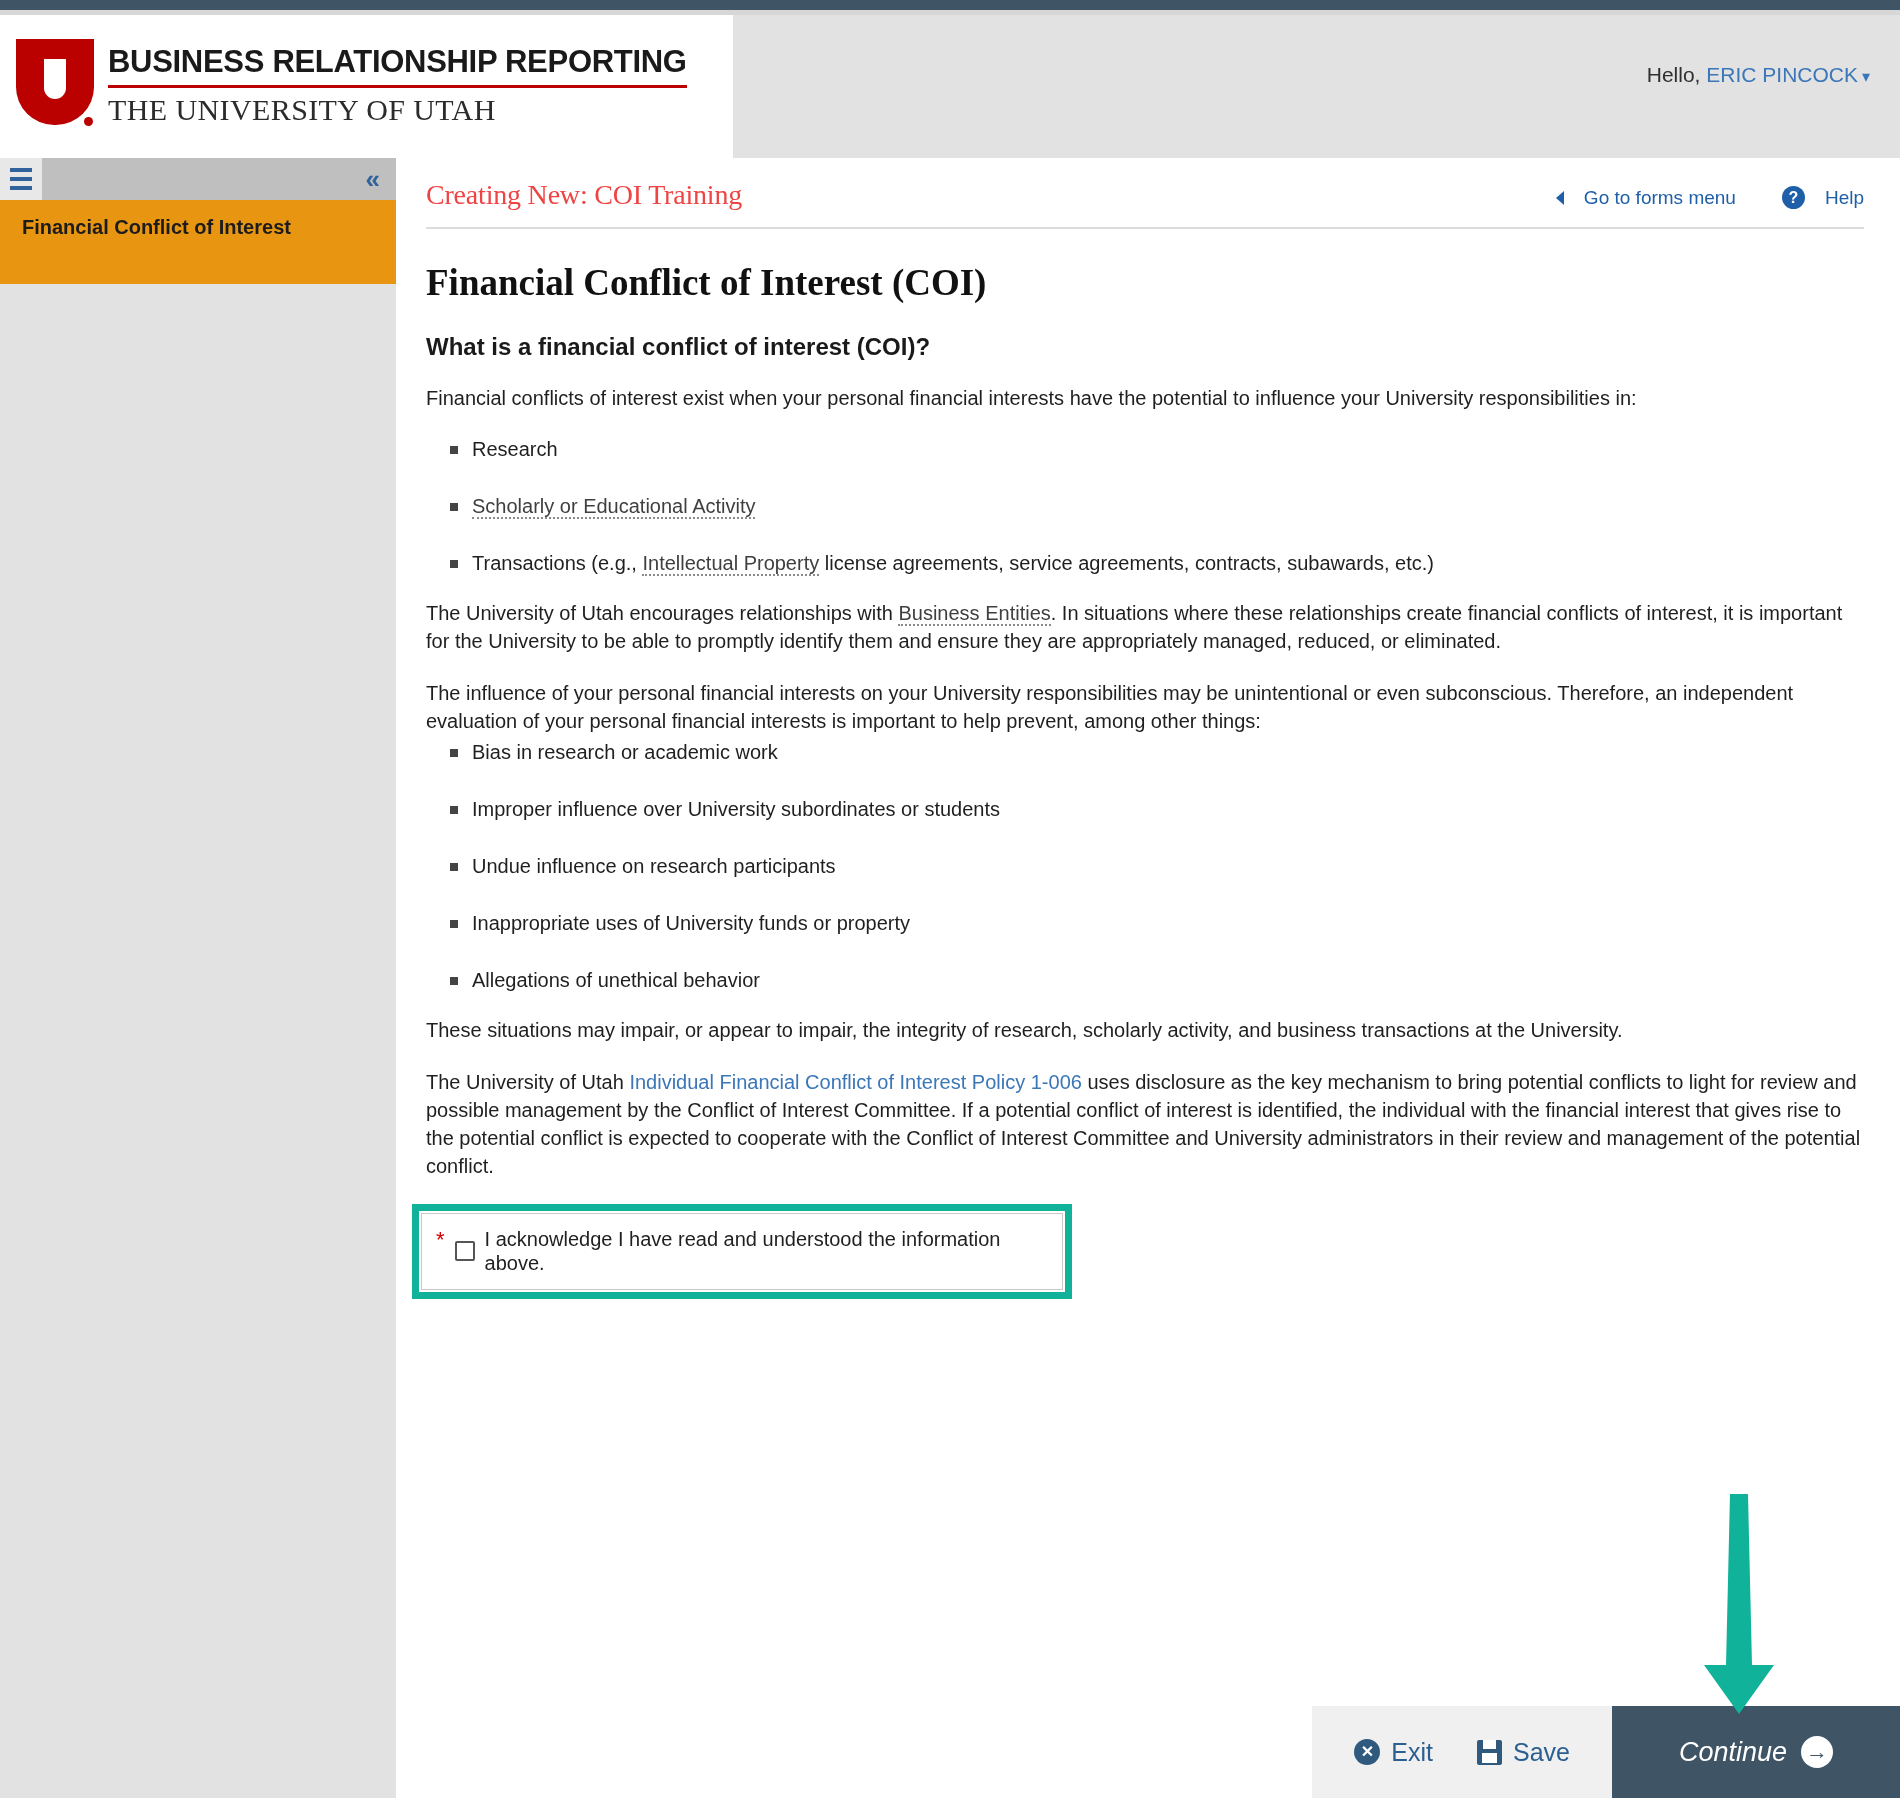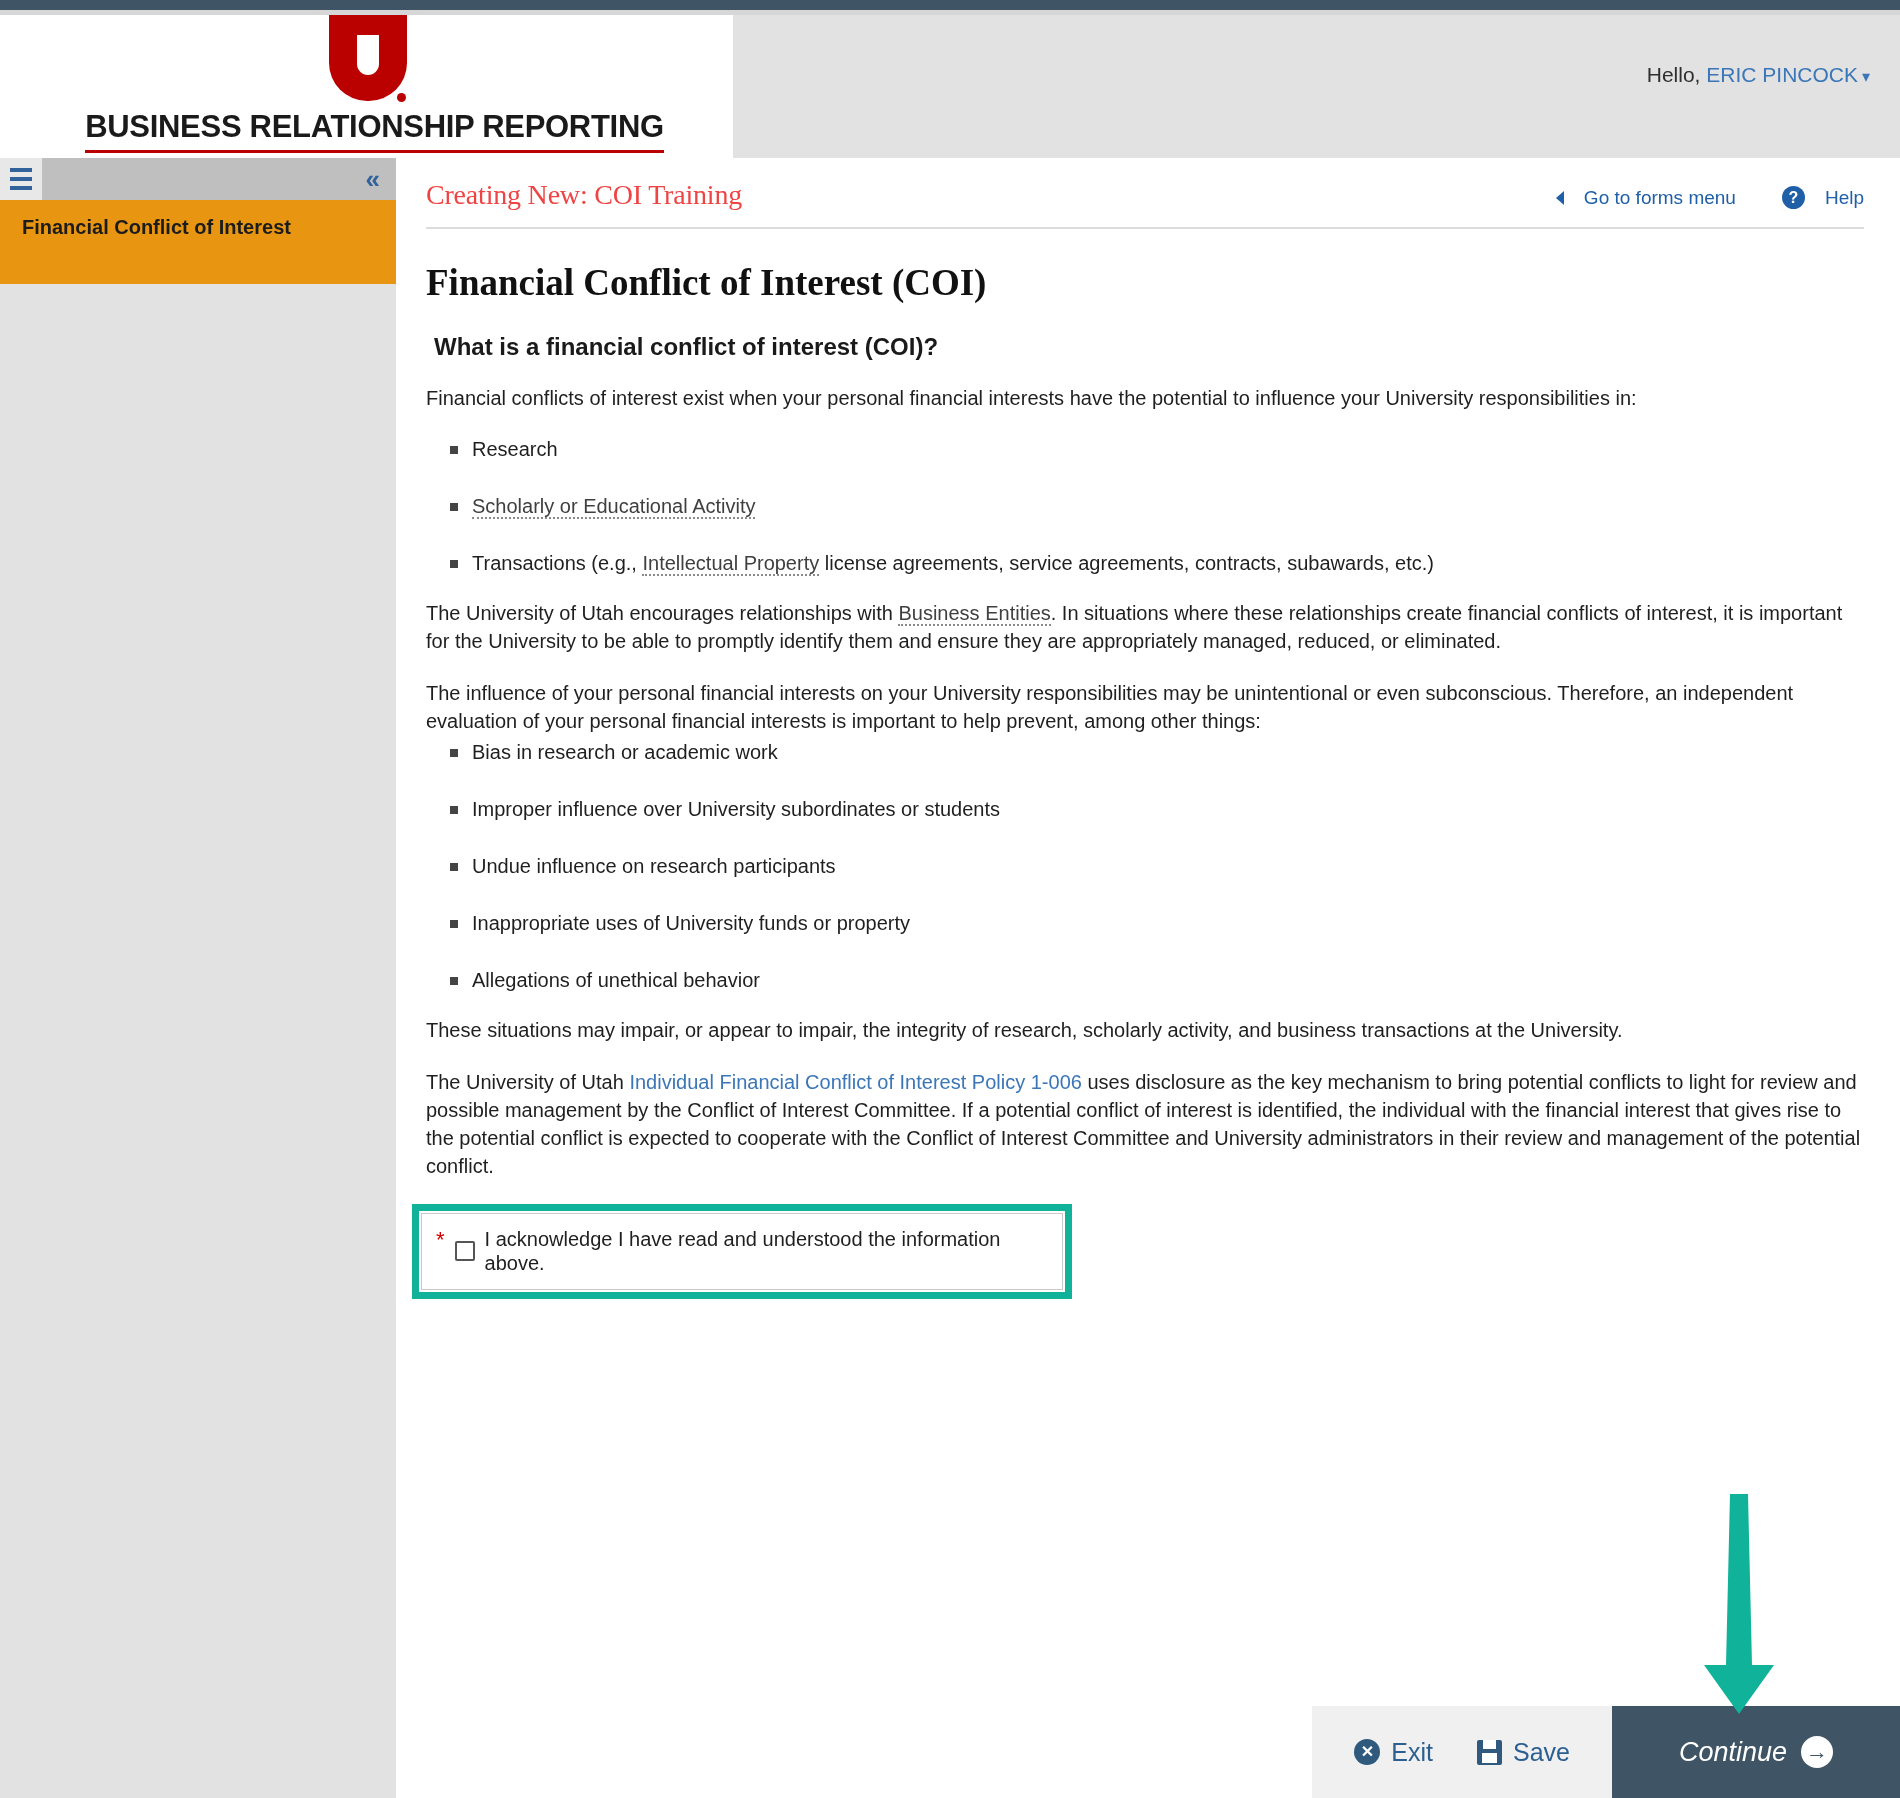--- a/index.html
+++ b/index.html
@@ -37,21 +37,20 @@
     width: 1900px; height: 143px;
     background: #e2e2e2;
   }
   .logo-plate {
     position: absolute; left: 0; top: 0;
     width: 733px; height: 143px;
     background: #ffffff;
     display: flex;
     align-items: center;
     padding-left: 16px;
-    flex-direction: column;
   }
   .u-block {
     width: 78px; height: 96px;
     position: relative;
     flex: none;
     margin-right: 14px;
   }
   .u-block .ushape {
     position: absolute; left: 0; top: 0;
     width: 78px; height: 86px;
@@ -241,21 +240,21 @@
     font-size: 37px;
     font-weight: bold;
     color: #111111;
     margin: 0 0 30px 0;
     line-height: 1.1;
   }
   h3.question {
     font-size: 24px;
     font-weight: bold;
     color: #1a1a1a;
-    margin: 0 0 22px 8px;
+    margin: 0 0 22px 0;
     line-height: 1.2;
   }
   p.body-text {
     font-size: 20px;
     color: #1f1f1f;
     line-height: 1.4;
     margin: 0 0 24px 0;
   }
   p.body-text.tight { margin-bottom: 4px; }
 

